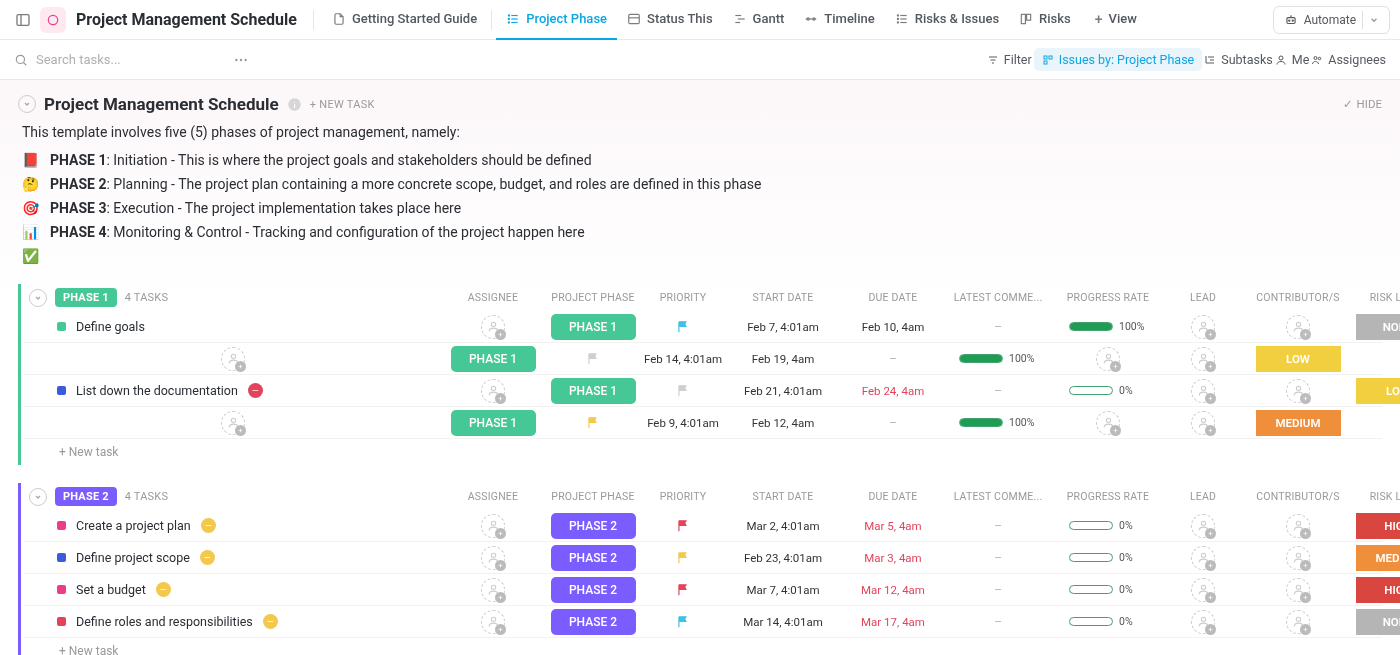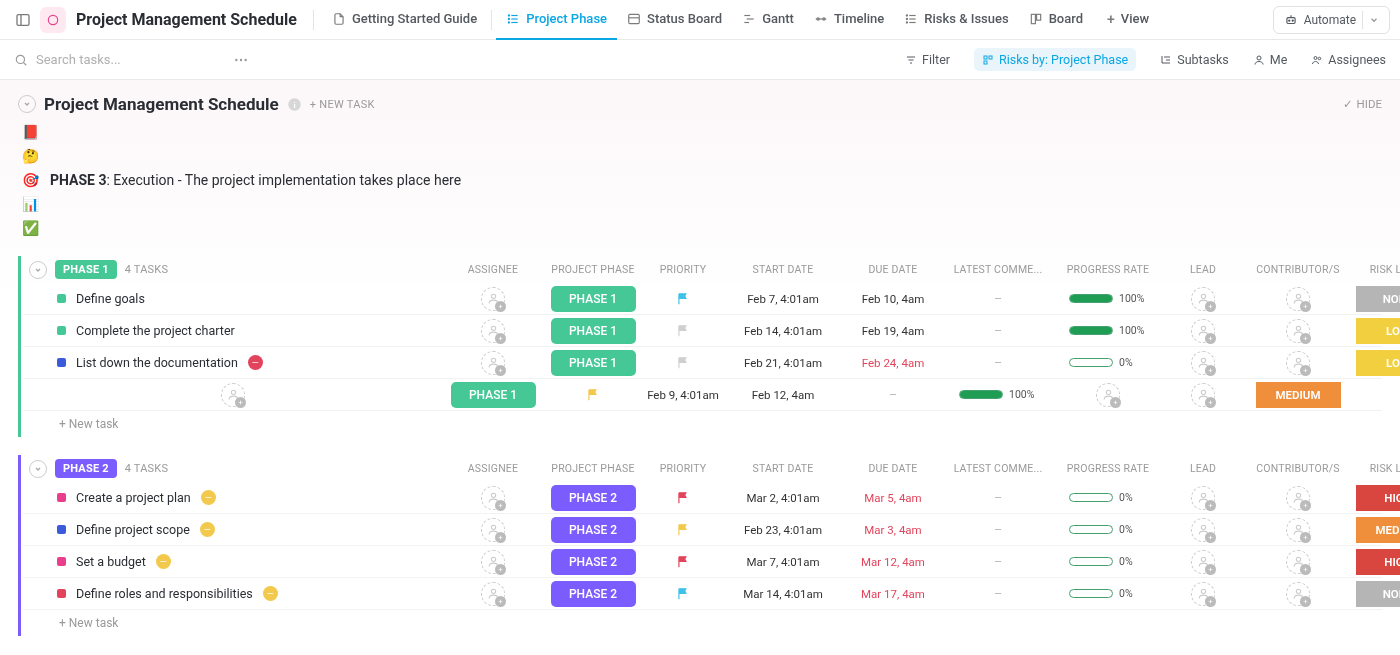--- a/index.html
+++ b/index.html
@@ -13,21 +13,21 @@
 .tab.active { color: #0aa7e5; border-bottom: 2px solid #0aa7e5; }
 .tab .ticon { color: #7b7b7b; font-size: 14px; display: flex; }
 .tab.active .ticon { color: #0aa7e5; }
 .grow { flex: 1; }
 .rbtn { display: flex; align-items: center; gap: 6px; padding: 4px 10px; border: 1px solid #e1e1e1; border-radius: 6px; color: #54595f; font-size: 12px; cursor: pointer; height: 28px; }
 .rbtn .chev { border-left: 1px solid #e1e1e1; padding-left: 6px; color: #999; height: 100%; display: flex; align-items: center; }
 .toolbar { display: flex; align-items: center; height: 40px; border-bottom: 1px solid #e8e8e8; padding: 0 14px; gap: 12px; }
 .search { display: flex; align-items: center; gap: 8px; color: #9a9a9a; }
 .search input { border: none; outline: none; font-size: 13px; width: 180px; color: #555; }
 .search input::placeholder { color: #b0b0b0; }
-.tb-right { display: flex; align-items: center; gap: 24px; color: #54595f; font-size: 12.5px; }
+.tb-right { display: flex; align-items: center; gap: 2px; color: #54595f; font-size: 12.5px; }
 .tb-chip { display: flex; align-items: center; gap: 5px; cursor: pointer; }
 .tb-chip.pill { background: #e9f5fb; color: #0aa7e5; padding: 4px 8px; border-radius: 5px; }
 .content { padding: 14px 18px 40px 18px; background: linear-gradient(#fcf7f9, #fff 220px); }
 .page-head { display: flex; align-items: center; gap: 8px; margin-bottom: 10px; }
 .page-head .ptitle { font-weight: 700; font-size: 17px; }
 .newtask-inline { color: #9a9a9a; font-size: 11px; letter-spacing: 0.3px; cursor: pointer; }
 .hide-btn { margin-left: auto; color: #9a9a9a; font-size: 11.5px; display: flex; align-items: center; gap: 4px; cursor: pointer; }
 .desc { margin: 6px 0 12px 4px; font-size: 14px; }
 .phase-list { margin: 10px 0 20px 4px; display: flex; flex-direction: column; gap: 8px; font-size: 14px; }
 .phase-list .row { display: flex; align-items: center; gap: 10px; }
@@ -113,21 +113,21 @@
         </span>
         <span>Project Phase</span>
       </div>
       <div class="tab">
         <span class="ticon">
           <svg width="14" height="14" viewBox="0 0 24 24" fill="none" stroke="currentColor" stroke-width="2">
             <rect x="3" y="4" width="18" height="16" rx="2"></rect>
             <line x1="3" y1="10" x2="21" y2="10"></line>
           </svg>
         </span>
-        <span>Status Board</span>
+        <span>Status This</span>
       </div>
       <div class="tab">
         <span class="ticon">
           <svg width="14" height="14" viewBox="0 0 24 24" fill="none" stroke="currentColor" stroke-width="2">
             <line x1="4" y1="6" x2="14" y2="6"></line>
             <line x1="8" y1="12" x2="20" y2="12"></line>
             <line x1="4" y1="18" x2="12" y2="18"></line>
           </svg>
         </span>
         <span>Gantt</span>
@@ -155,21 +155,21 @@
         </span>
         <span>Risks &amp; Issues</span>
       </div>
       <div class="tab">
         <span class="ticon">
           <svg width="14" height="14" viewBox="0 0 24 24" fill="none" stroke="currentColor" stroke-width="2">
             <rect x="4" y="4" width="7" height="16"></rect>
             <rect x="13" y="4" width="7" height="10"></rect>
           </svg>
         </span>
-        <span>Board</span>
+        <span>Risks</span>
       </div>
     </div>
 
   <div class="tab">
     <span class="ticon">+</span>
     <span>View</span>
   </div>
 
   <div class="grow"></div>
   <div class="rbtn">
@@ -221,21 +221,21 @@
       <span>Filter</span>
     </div>
     <div class="tb-chip pill">
       <span>
           <svg width="12" height="12" viewBox="0 0 24 24" fill="none" stroke="currentColor" stroke-width="2">
             <rect x="4" y="4" width="6" height="6"></rect>
             <rect x="14" y="4" width="6" height="6"></rect>
             <rect x="4" y="14" width="6" height="6"></rect>
           </svg>
         </span>
-      <span>Risks by: Project Phase</span>
+      <span>Issues by: Project Phase</span>
     </div>
     <div class="tb-chip">
       <span>
           <svg width="12" height="12" viewBox="0 0 24 24" fill="none" stroke="currentColor" stroke-width="2">
             <line x1="8" y1="6" x2="20" y2="6"></line>
             <line x1="12" y1="12" x2="20" y2="12"></line>
             <line x1="12" y1="18" x2="20" y2="18"></line>
             <polyline points="4 4 4 18 12 18"></polyline>
           </svg>
         </span>
@@ -277,34 +277,38 @@
           <text x="12" y="17" font-size="13" text-anchor="middle" fill="#fff" font-family="sans-serif" font-weight="bold">i</text>
         </svg>
     </span>
     <span class="newtask-inline">+ NEW TASK</span>
     <div class="hide-btn">
       <span>✓</span>
       <span>HIDE</span>
     </div>
   </div>
 
+  <div class="desc">This template involves five (5) phases of project management, namely:</div>
 
   <div class="phase-list" id="phase-list">
       <div class="row">
         <span class="emo">📕</span>
+        <span><span class="pname">PHASE 1</span><span>: Initiation - This is where the project goals and stakeholders should be defined</span></span>
       </div>
       <div class="row">
         <span class="emo">🤔</span>
+        <span><span class="pname">PHASE 2</span><span>: Planning - The project plan containing a more concrete scope, budget, and roles are defined in this phase</span></span>
       </div>
       <div class="row">
         <span class="emo">🎯</span>
         <span><span class="pname">PHASE 3</span><span>: Execution - The project implementation takes place here</span></span>
       </div>
       <div class="row">
         <span class="emo">📊</span>
+        <span><span class="pname">PHASE 4</span><span>: Monitoring &amp; Control - Tracking and configuration of the project happen here</span></span>
       </div>
       <div class="row">
         <span class="emo">✅</span>
       </div>
     </div>
 
   <div id="groups">
       <div class="group p1">
         <div class="ghead">
     <div class="gh-title">
@@ -377,25 +381,20 @@
                 <path d="M4 21c0-4 4-6 8-6s8 2 8 6"></path>
               </svg>
               <span class="plus">+</span>
             </div>
           </div>
       <div>
             <span class="level none">NONE</span>
           </div>
       </div>
         <div class="trow">
-      <div class="tname">
-        <span class="sq" style="background:#45c796"></span>
-        <span>Complete the project charter</span>
-
-      </div>
       <div>
             <div class="avatar">
               <svg width="13" height="13" viewBox="0 0 24 24" fill="none" stroke="currentColor" stroke-width="2">
                 <circle cx="12" cy="8" r="4"></circle>
                 <path d="M4 21c0-4 4-6 8-6s8 2 8 6"></path>
               </svg>
               <span class="plus">+</span>
             </div>
           </div>
       <div>

